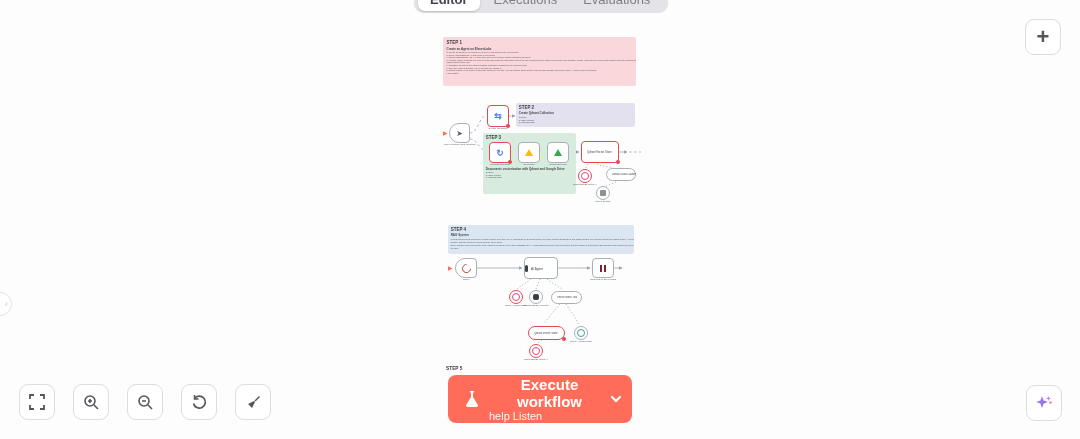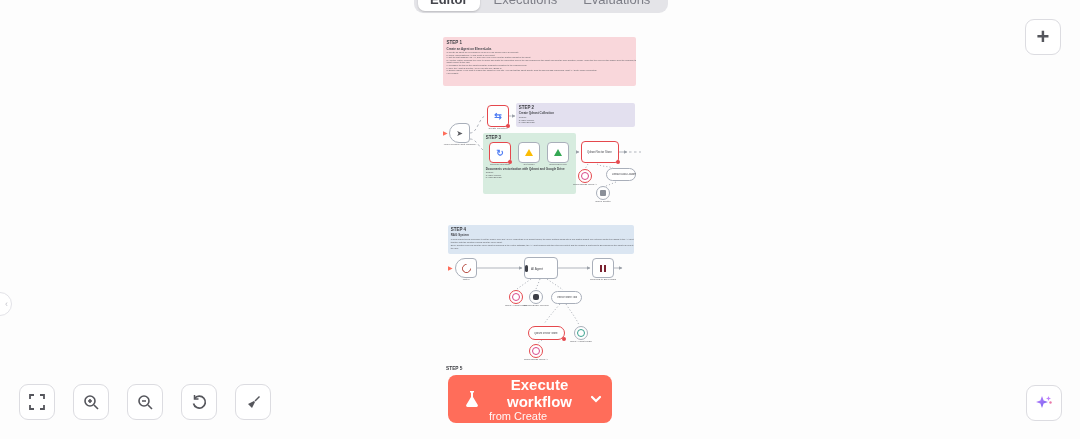--- a/index.html
+++ b/index.html
@@ -26,21 +26,21 @@
   .sqbtn{
     position:absolute;width:36px;height:36px;background:#fff;
     border:1px solid #dcdce1;border-radius:9px;display:flex;
     align-items:center;justify-content:center;box-sizing:border-box;
     color:#525359;
   }
   .toolbar{position:absolute;left:19px;top:384px;display:flex;gap:18px;}
   .toolbar .sqbtn{position:static;}
   
   .execbtn{
-    position:absolute;left:448px;top:375px;width:164px;height:48px;
+    position:absolute;left:448px;top:375px;width:184px;height:48px;
     background:#ff6d5a;border:none;border-radius:8px;display:flex;
     align-items:center;color:#fff;cursor:pointer;padding:0 10px 0 16px;
     box-sizing:border-box;font-family:"Liberation Sans",sans-serif;
   }
   .exec-texts{display:flex;flex-direction:column;align-items:flex-start;margin-left:9px;flex:1;}
   .exec-main{font-size:15px;font-weight:bold;line-height:17px;}
   .exec-sub{font-size:11px;line-height:13px;opacity:.95;}
   
   .chat-toggle{
     position:absolute;left:-12px;top:292px;width:24px;height:24px;border-radius:50%;
@@ -300,21 +300,21 @@
     </svg>
   </div>
 </div>
 
 <button class="execbtn">
   <svg width="16" height="18" viewBox="0 0 16 18" fill="#ffffff">
     <path d="M6,1 H10 V2.5 H9 V7 L13.5,14.5 A1.5,1.5 0 0 1 12.2,17 H3.8 A1.5,1.5 0 0 1 2.5,14.5 L7,7 V2.5 H6 Z"></path>
   </svg>
   <span class="exec-texts">
     <span class="exec-main">Execute workflow</span>
-    <span class="exec-sub">from Create</span>
+    <span class="exec-sub">help Listen</span>
   </span>
   <svg width="12" height="8" viewBox="0 0 12 8" fill="none" stroke="#ffffff" stroke-width="2.2" stroke-linecap="round">
     <path d="M2,2 L6,6 L10,2"></path>
   </svg>
 </button>
 
 <div class="sqbtn" style="left:1026px;top:385px;">
   <svg width="20" height="20" viewBox="0 0 20 20">
     <defs>
       <linearGradient id="spark" x1="0" y1="0" x2="1" y2="1">

